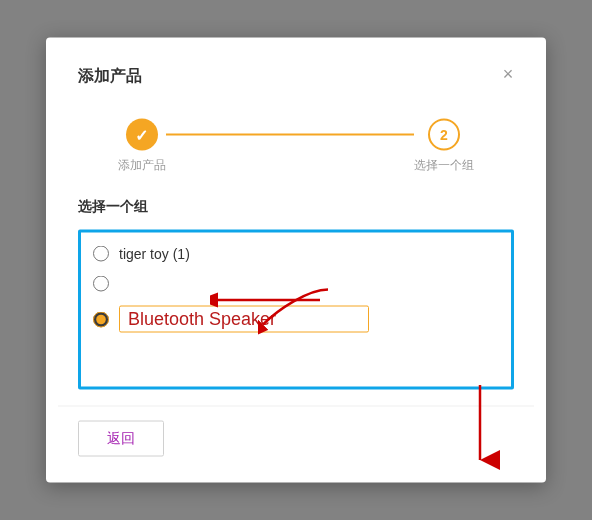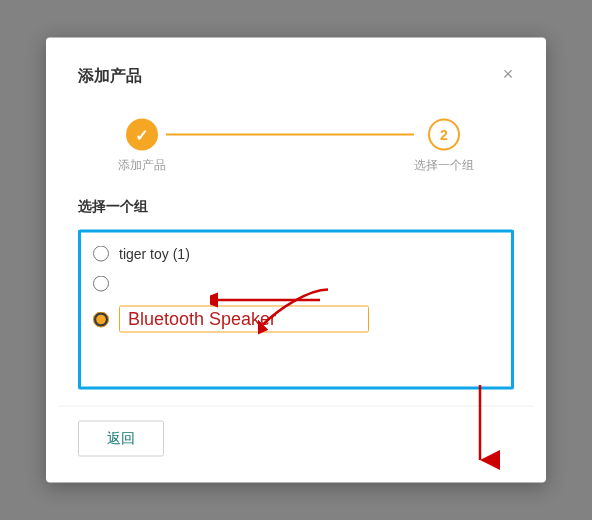--- a/index.html
+++ b/index.html
@@ -195,21 +195,21 @@
       justify-content: space-between;
       align-items: center;
       padding: 14px 20px;
       border-top: 1px solid #f0f0f0;
     }
 
     .btn-back {
       padding: 8px 28px;
       border: 1px solid #d0d0d0;
       background: #fff;
-      color: #0f766e;
+      color: #a21caf;
       font-size: 14px;
       border-radius: 2px;
       cursor: pointer;
     }
 
     .btn-add {
       padding: 8px 32px;
       background: #f5a623;
       border: none;
       color: #fff;

